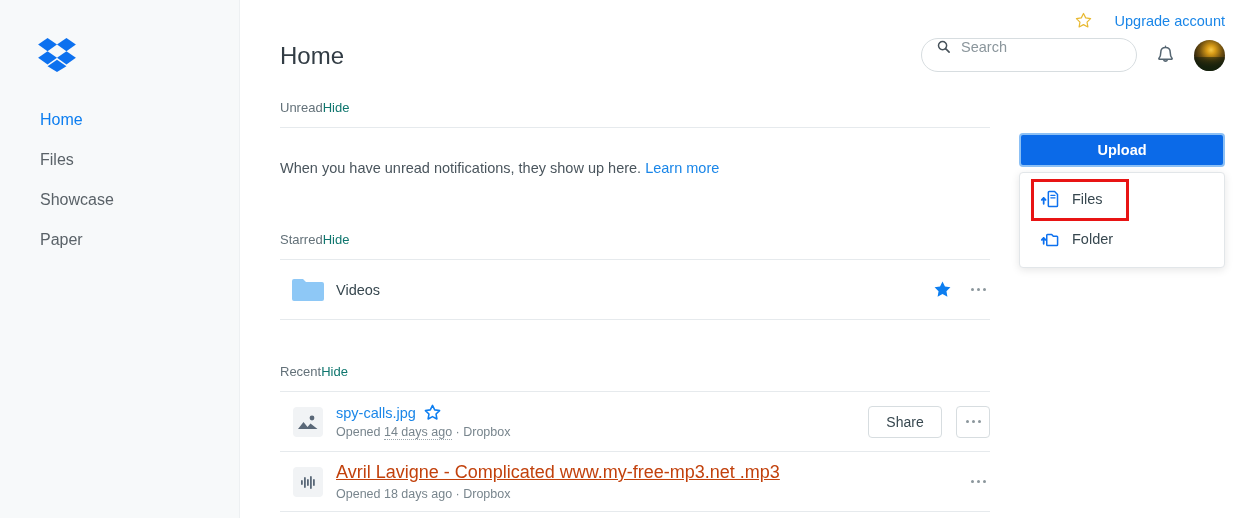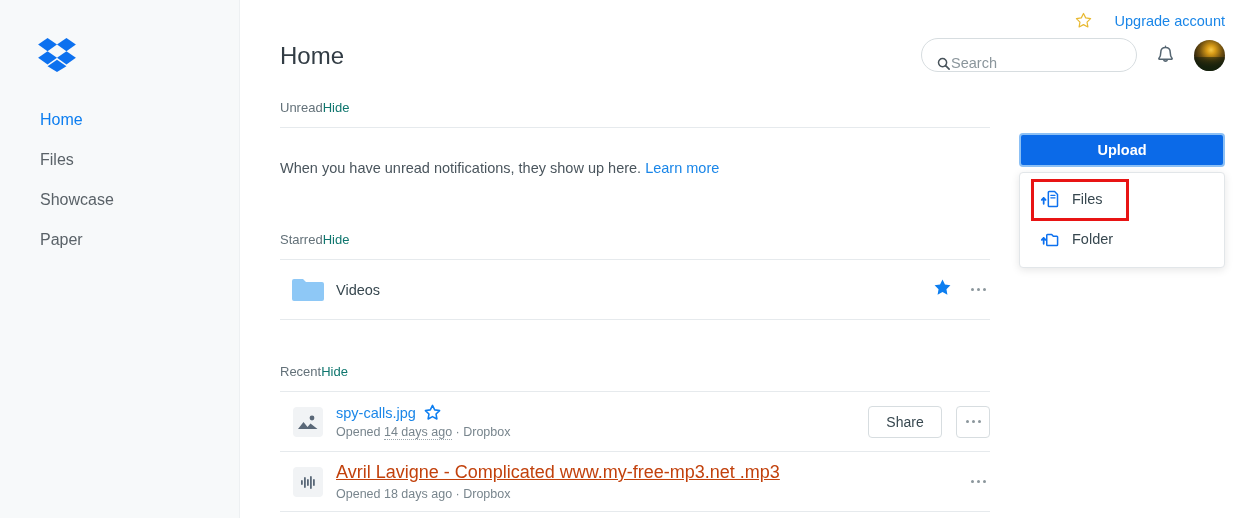--- a/index.html
+++ b/index.html
@@ -42,22 +42,23 @@
   }
   #header-controls {
     position: absolute; right: 16px; top: 38px;
     display: flex; align-items: center; gap: 18px;
   }
   #search-box {
     width: 216px; height: 34px;
     border: 1px solid #d7dde0;
     border-radius: 17px;
     background: #ffffff;
-    display: flex; align-items: flex-end;
+    display: flex; align-items: flex-start;
     padding: 0 14px;
+    gap: 10px;
   }
   #search-input {
     border: none; outline: none; background: transparent;
     font-family: "Liberation Sans", sans-serif;
     font-size: 14.5px; color: #37474f;
     width: 160px;
   }
   #search-input::placeholder { color: #8b969c; }
   #avatar {
     width: 31px; height: 31px; border-radius: 50%;
@@ -96,21 +97,21 @@
   .section-spacer-lg { height: 56px; }
   .section-spacer-md { height: 44px; }
 
   .row {
     display: flex; align-items: center;
     height: 60px;
     border-bottom: 1px solid #e6eaed;
   }
   .row-icon { width: 56px; flex: 0 0 56px; display: flex; align-items: center; justify-content: center; }
   .row-main { flex: 1 1 auto; min-width: 0; }
-  .row-actions { display: flex; gap: 14px; flex: 0 0 auto; }
+  .row-actions { display: flex; align-items: center; gap: 14px; flex: 0 0 auto; }
 
   .folder-name { font-size: 14.5px; color: #37474f; }
 
   .file-title-line { display: flex; align-items: center; gap: 8px; }
   .file-name-link { font-size: 14.5px; color: #1a86e8; cursor: pointer; }
   .file-name-plain { font-size: 18px; color: #c2410c; text-decoration: underline; }
   .file-sub { font-size: 12.5px; color: #78858d; margin-top: 4px; }
   .dotted { border-bottom: 1px dotted #9aa5ac; margin-top: 37px; }
 
   .btn-outline {

